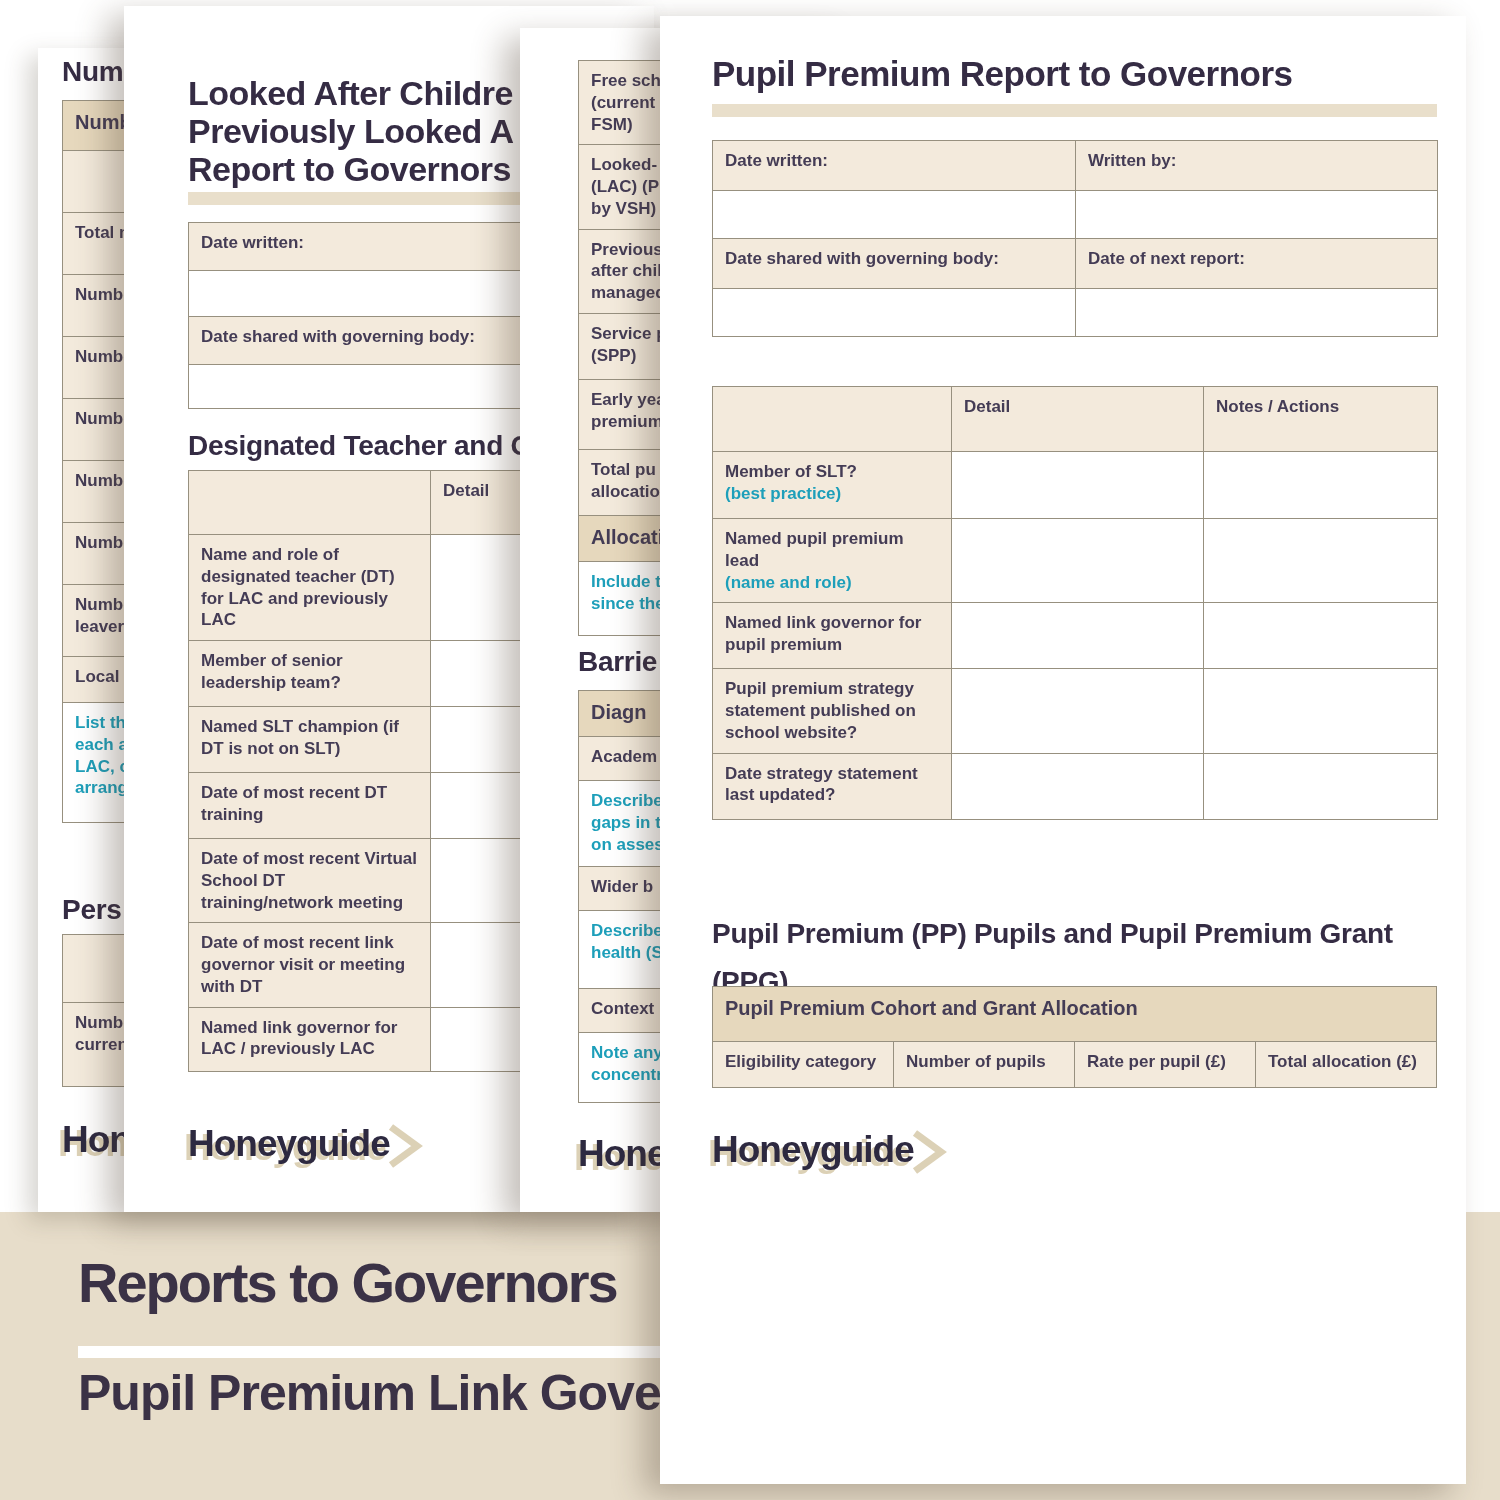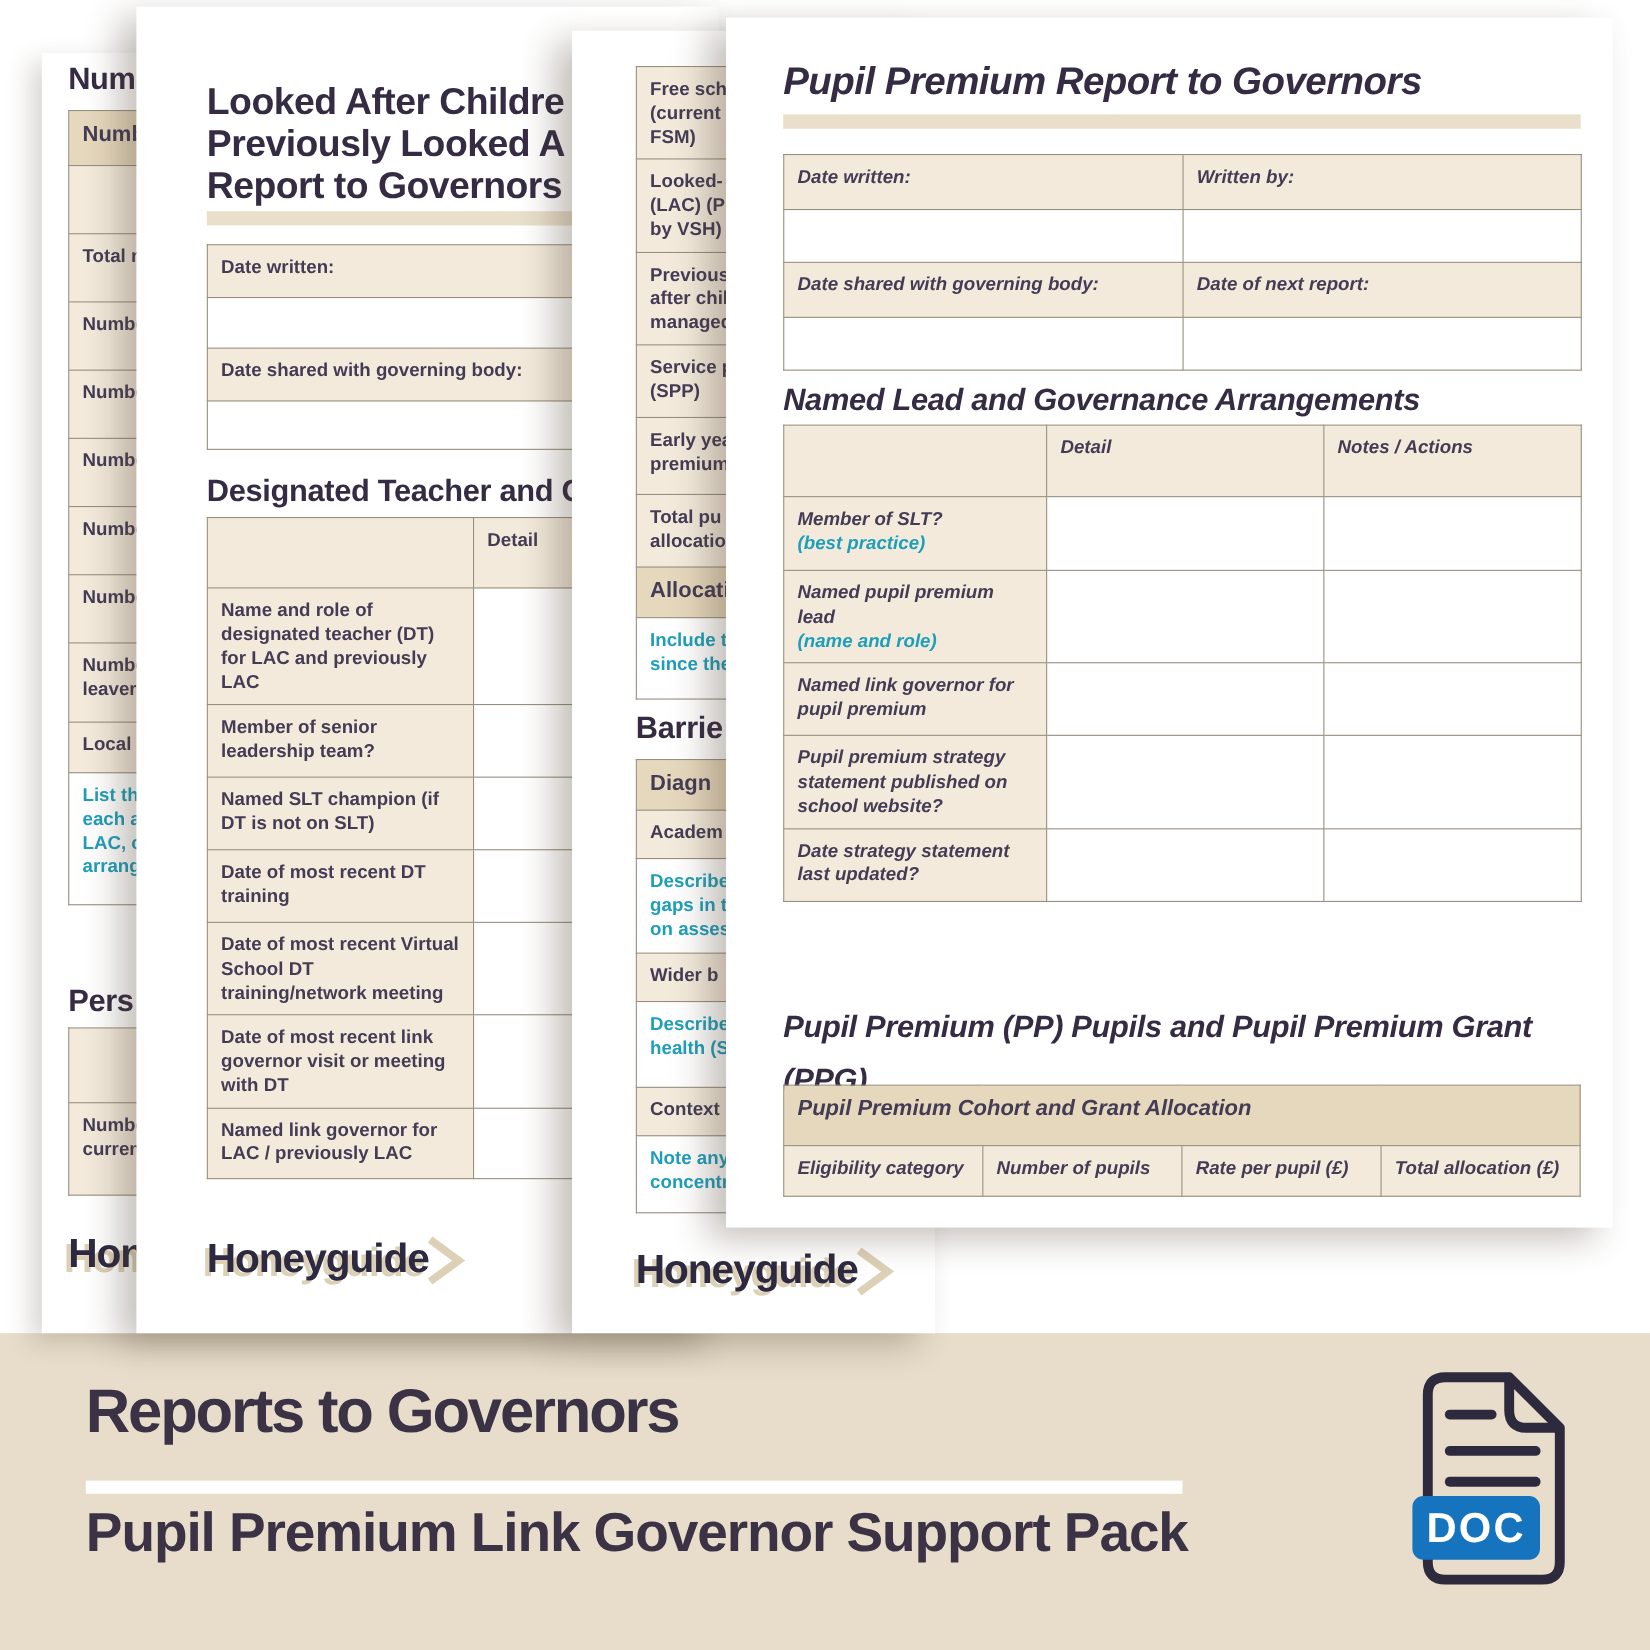--- a/index.html
+++ b/index.html
@@ -8,21 +8,21 @@
     background:#ffffff;
     font-family:"Liberation Sans",sans-serif;
   }
   .page{
     position:absolute;background:#ffffff;overflow:hidden;
     box-shadow:-16px 10px 30px rgba(75,62,45,.33);
   }
   #pageA{left:38px;top:48px;width:480px;height:1164px;z-index:1;box-shadow:-10px 8px 22px rgba(75,62,45,.22);}
   #pageB{left:124px;top:6px;width:530px;height:1206px;z-index:2;}
   #pageC{left:520px;top:28px;width:330px;height:1184px;z-index:3;}
-  #pageD{left:660px;top:16px;width:806px;height:1100px;z-index:4;font-style:italic;}
+  #pageD{left:660px;top:16px;width:806px;height:1468px;z-index:4;}
 
   .abs{position:absolute;}
   .h1{font-size:34px;line-height:38px;font-weight:bold;color:#352c44;letter-spacing:-.5px;}
   .h1d{font-size:35px;font-weight:bold;color:#352c44;letter-spacing:-.5px;}
   .h2{font-size:28px;font-weight:bold;color:#352c44;letter-spacing:-.3px;}
   .bar{background:#e9dfcb;height:13px;}
 
   table{border-collapse:collapse;table-layout:fixed;}
   td{
     box-sizing:border-box;border:1px solid #97907f;vertical-align:top;
@@ -290,21 +290,20 @@
       <td class="beige" style="height:50px">Date shared with governing body:</td>
       <td class="beige">Date of next report:</td>
     </tr>
     <tr>
           <td class="white" style="height:48px"></td>
           <td class="white"></td>
         </tr>
   </tbody>
     </table>
 
-  <div class="abs h2" style="left:52px;top:332px;width:740px">Named Lead and Governance Arrangements</div>
 
   <table class="abs" style="left:52px;top:370px;width:725px">
     <colgroup>
         <col style="width:239px">
         <col style="width:252px">
         <col style="width:234px">
       </colgroup>
     <tbody>
         <tr>
       <td class="beige" style="height:65px"></td>

